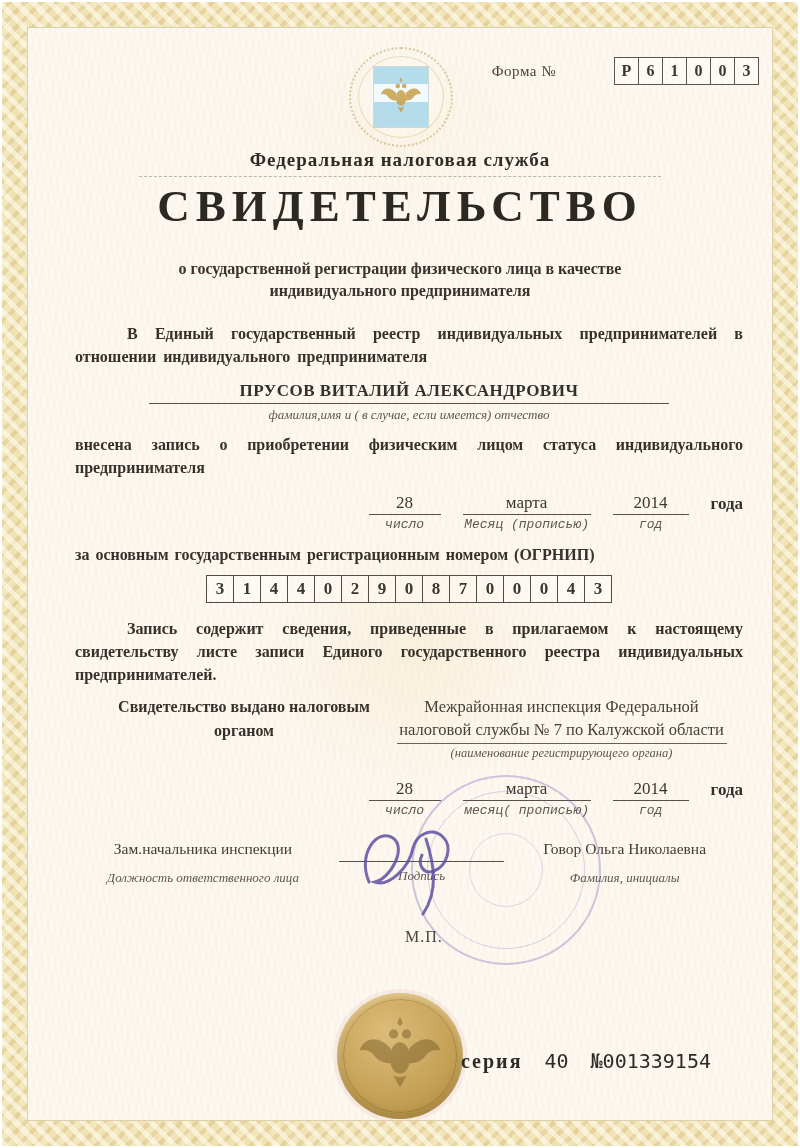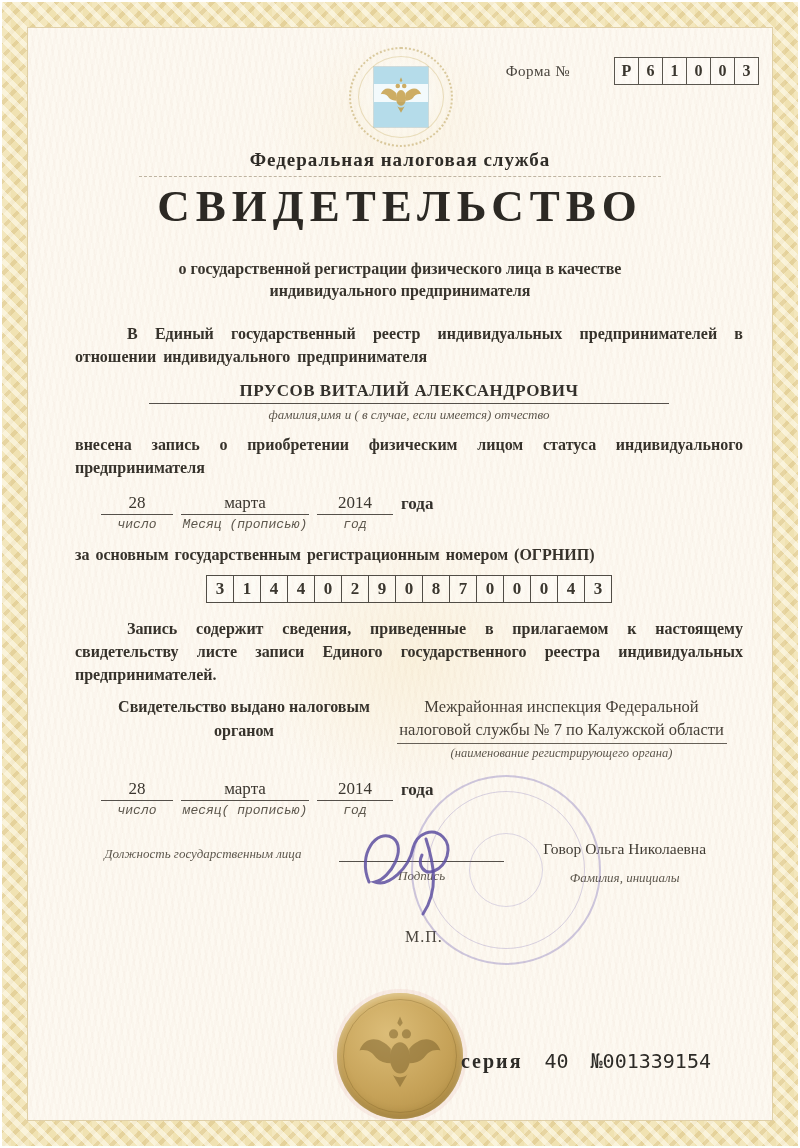--- a/index.html
+++ b/index.html
@@ -41,21 +41,21 @@
     content:""; position:absolute; inset:7px; border-radius:50%;
     border:1px solid rgba(200,175,100,.35);
   }
   .emblem-shield {
     width:54px; height:60px; position:relative;
     background:linear-gradient(180deg, #b5dcea 0 28%, #f3fafc 28% 58%, #b5dcea 58% 100%);
     box-shadow:0 0 0 1px rgba(160,190,200,.5);
     display:flex; align-items:center; justify-content:center;
   }
   .emblem-shield svg { width:46px; height:46px; opacity:.8; }
-  .form-area { position:absolute; right:14px; top:30px; display:flex; align-items:center; gap:44px; }
+  .form-area { position:absolute; right:14px; top:30px; display:flex; align-items:center; gap:58px; }
   .form-label { font-size:15px; color:#4a453e; letter-spacing:.5px; }
   .code-boxes { display:flex; }
   .code-boxes .cell {
     width:25px; height:28px; border:1px solid #5a564e; margin-left:-1px;
     display:flex; align-items:center; justify-content:center;
     font-size:16px; font-weight:bold; color:#3b372f; background:rgba(255,255,255,.35);
   }
   .code-boxes .cell:first-child { margin-left:0; }
 
   
@@ -74,21 +74,21 @@
   .mt-record { margin-top:10px; }
   .mt-note { margin-top:14px; }
 
   
   .name-block { width:520px; margin:12px auto 0; text-align:center; }
   .name-line { font-size:17px; font-weight:bold; letter-spacing:.5px; padding-bottom:2px; border-bottom:1px solid #55504a; }
   .caption { font-style:italic; font-size:13px; color:#5d574d; }
   .name-block .caption { margin-top:3px; }
 
   
-  .date-row { display:flex; align-items:flex-start; gap:8px; margin:14px 0 0 26px; }
+  .date-row { display:flex; align-items:flex-start; gap:22px; margin:14px 0 0 26px;justify-content:flex-end; }
   .date-field { text-align:center; }
   .date-value { font-size:17px; color:#3b362f; padding:0 6px 1px; border-bottom:1px solid #55504a; }
   .date-field .caption { margin-top:2px;font-family:Liberation Mono, monospace; }
   .w-day { min-width:72px; }
   .w-month { min-width:128px; }
   .w-year { min-width:76px; }
   .date-suffix { font-size:17px; font-weight:bold; margin-top:1px; }
 
   
   .ogrnip-label { font-size:16px; font-weight:bold; word-spacing:2px; margin-top:14px; color:#36322b; }
@@ -255,21 +255,22 @@
           </div>
           <div class="date-field w-year">
             <div class="date-value">2014</div>
             <div class="caption">год</div>
           </div>
           <div class="date-suffix">года</div>
         </div>
 
         <div class="sig-row">
           <div class="sig-col-pos">
-            <div class="caption sig-caption">Должность государственным лица</div>
+            <div class="sig-top">Зам.начальника инспекции</div>
+            <div class="caption sig-caption">Должность ответственного лица</div>
           </div>
           <div class="sig-col-sign">
             <svg class="signature-svg" viewBox="0 0 150 112">
               <path d="M16 76 C4 48 24 22 40 32 C54 42 38 72 22 76 C36 81 56 62 60 42 C64 27 80 21 90 31 C100 41 94 60 81 65 C71 69 64 59 69 49" fill="none" stroke="#5d4fa0" stroke-width="3" stroke-linecap="round" opacity=".85"></path>
               <path d="M73 33 C81 58 86 84 70 108" fill="none" stroke="#5d4fa0" stroke-width="3" stroke-linecap="round" opacity=".85"></path>
             </svg>
             <div class="sig-line"></div>
             <div class="caption sig-caption">Подпись</div>
           </div>
           <div class="sig-col-name">

